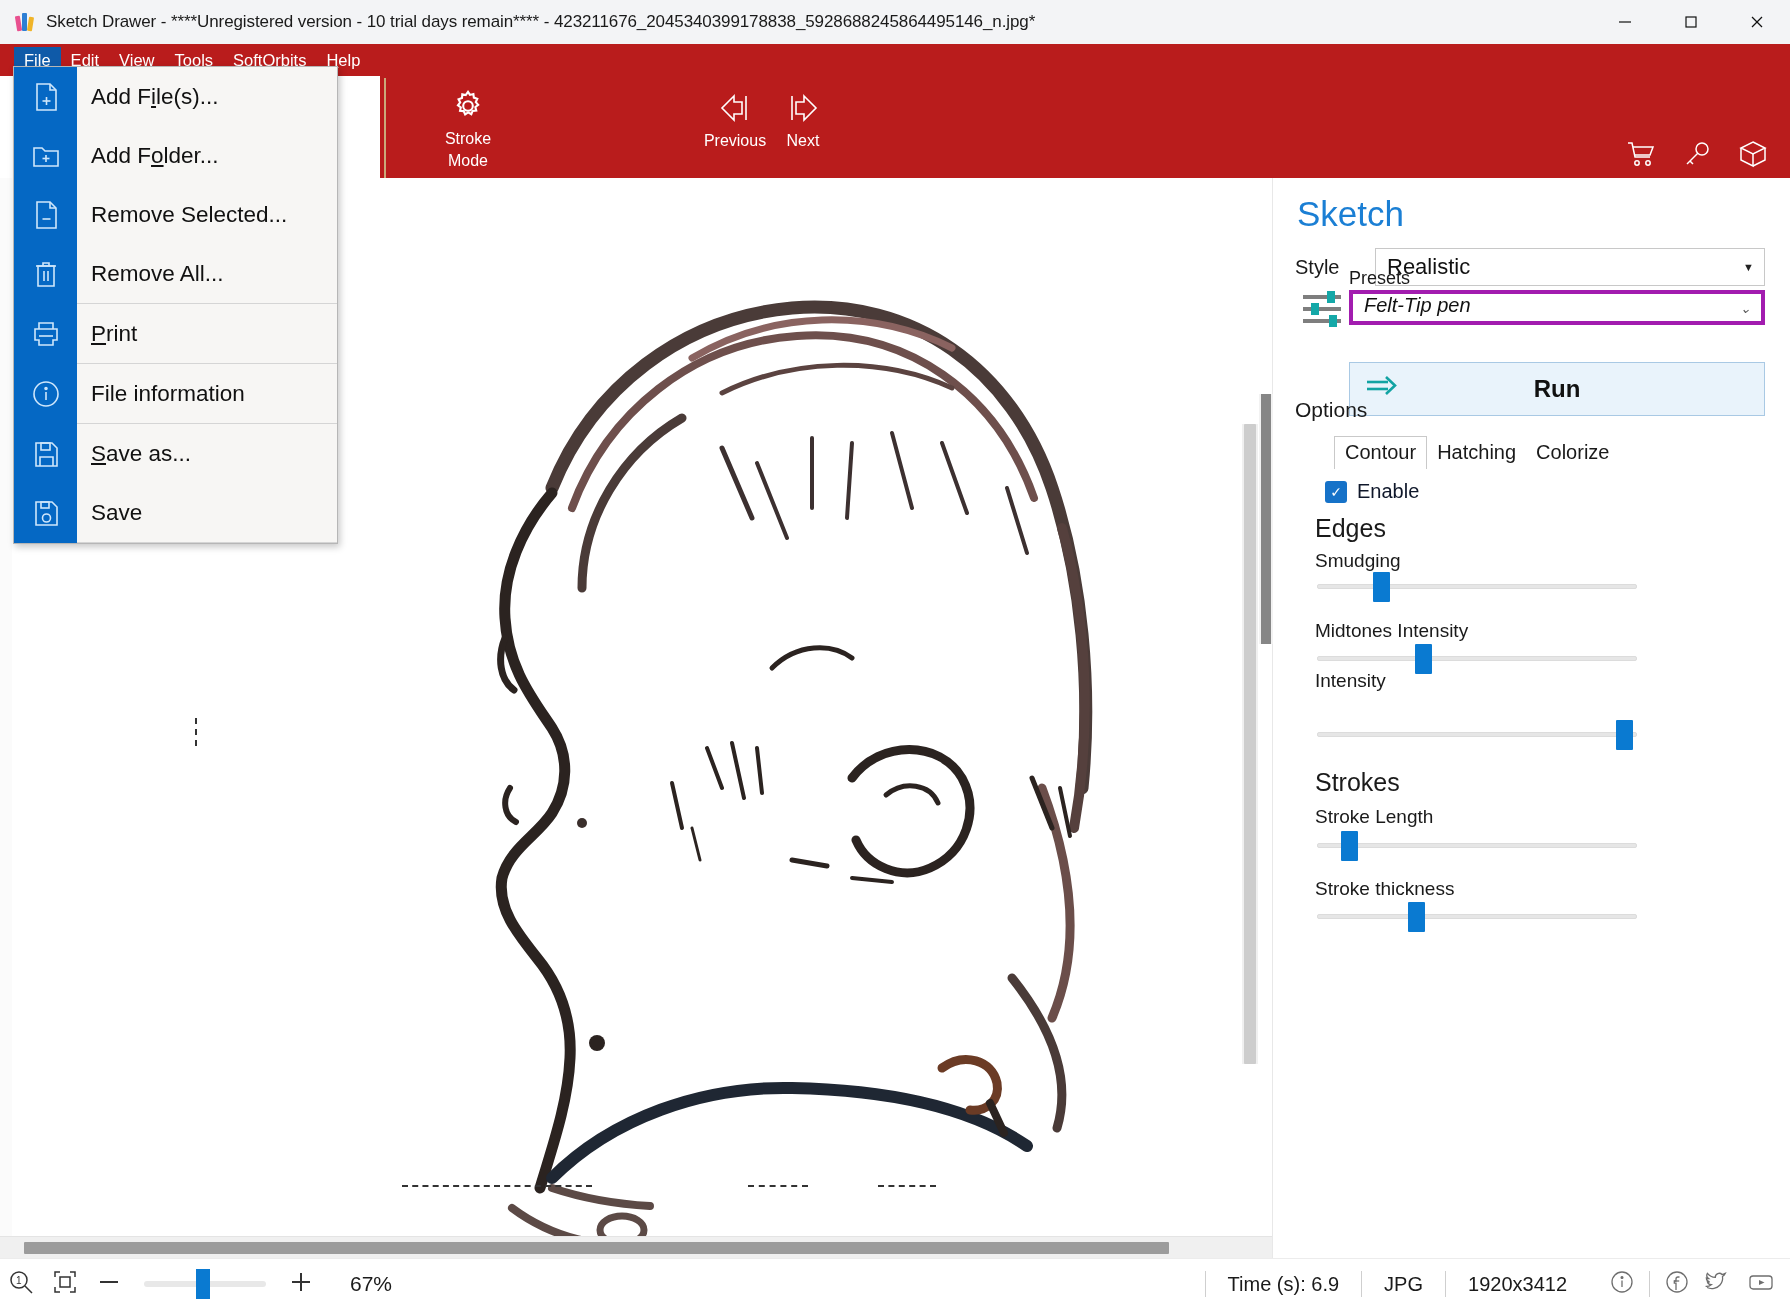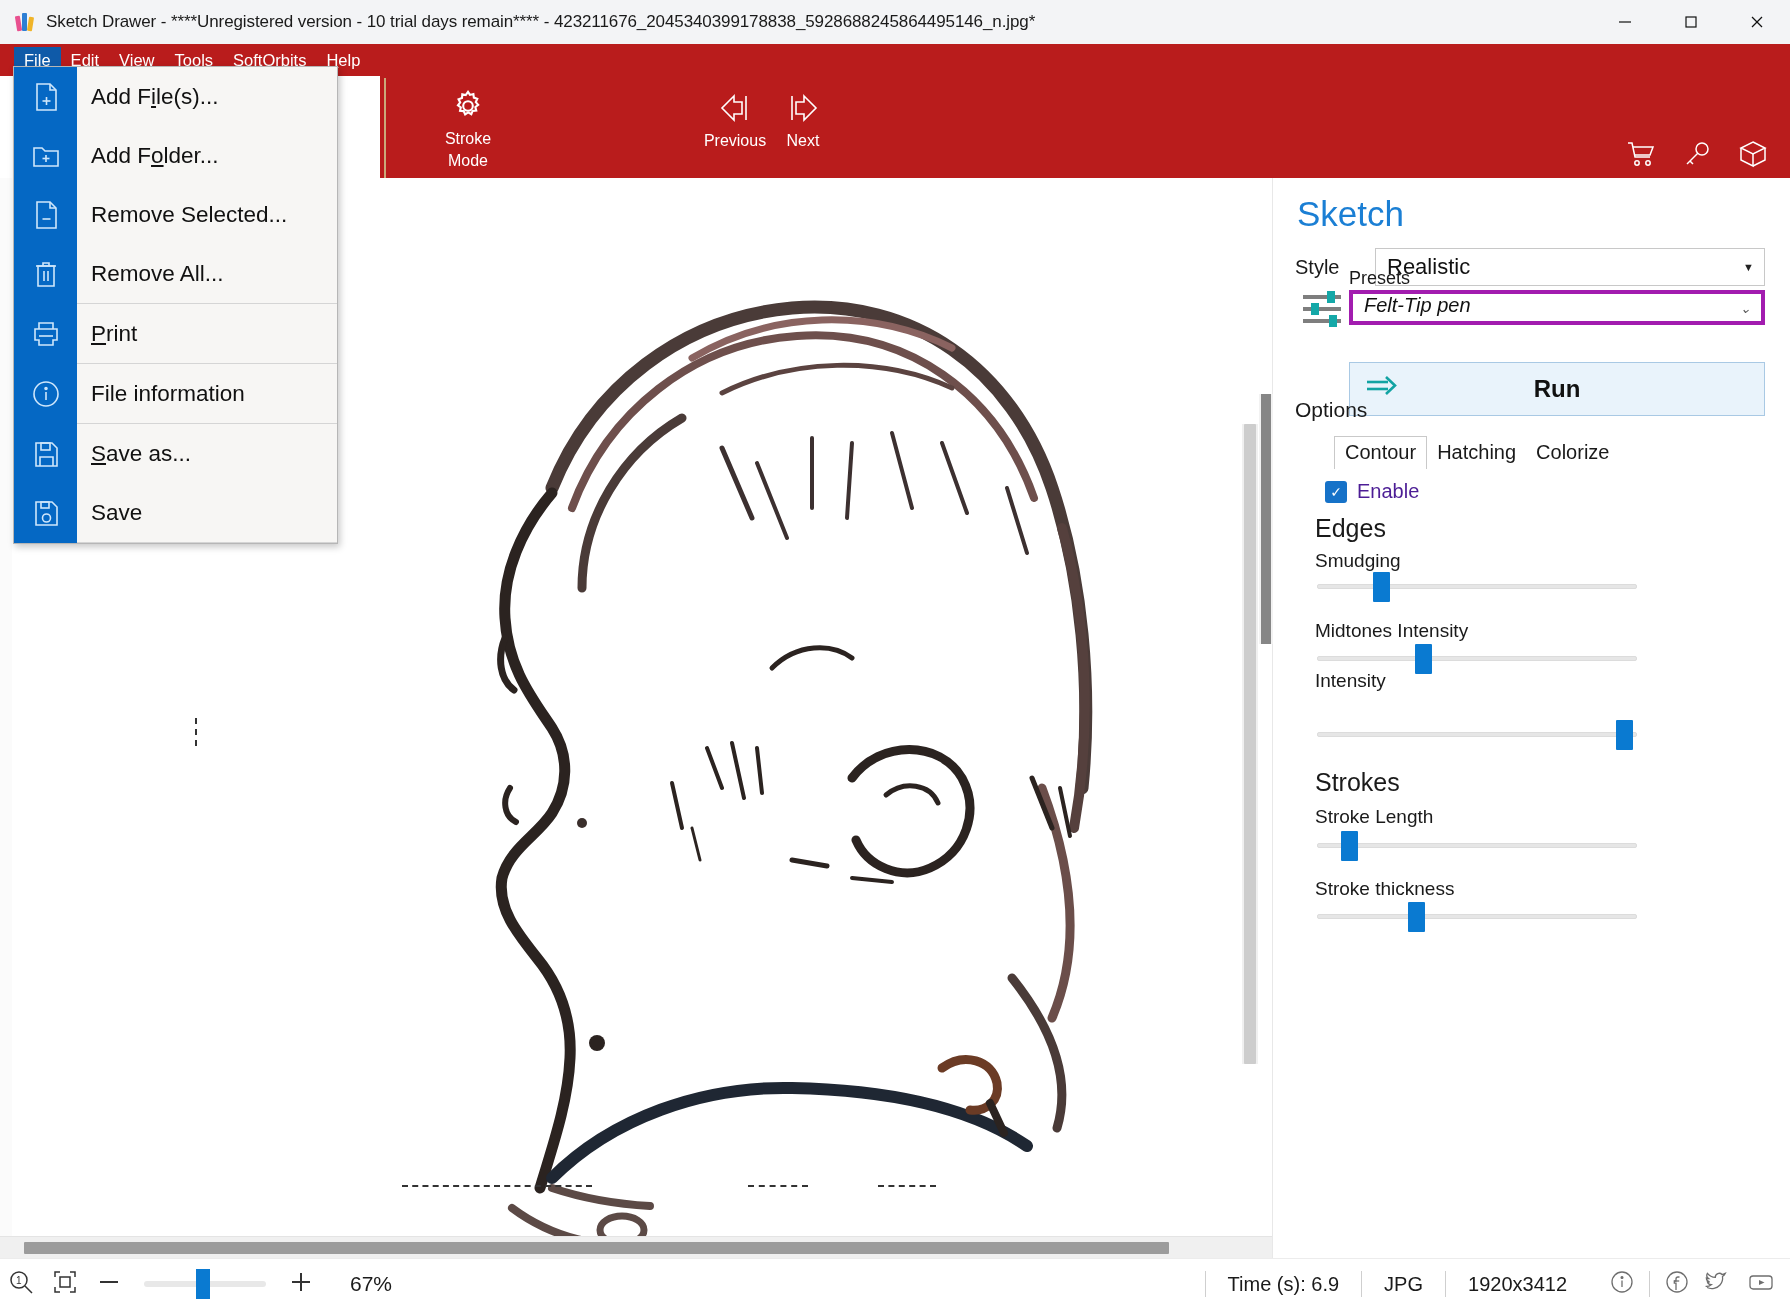--- a/index.html
+++ b/index.html
@@ -229,21 +229,21 @@
   }
   .check-row {
     position: absolute; left: 52px; top: 302px;
     display: flex; align-items: center; gap: 10px;
   }
   .checkbox {
     width: 22px; height: 22px; background: #1672c8; border-radius: 3px;
     display: flex; align-items: center; justify-content: center;
     color: #fff; font-size: 14px;
   }
-  .check-row .clab { font-size: 20px; color: #4c1d95; }
+  .check-row .clab { font-size: 20px; color: #0f172a; }
 
   .grp-head {
     position: absolute; left: 42px; font-size: 25px; color: #1a1a1a;
   }
   .sl-label {
     position: absolute; left: 42px; font-size: 19px; color: #1a1a1a;
   }
   .slider {
     position: absolute; left: 44px; width: 320px; height: 24px;
   }

